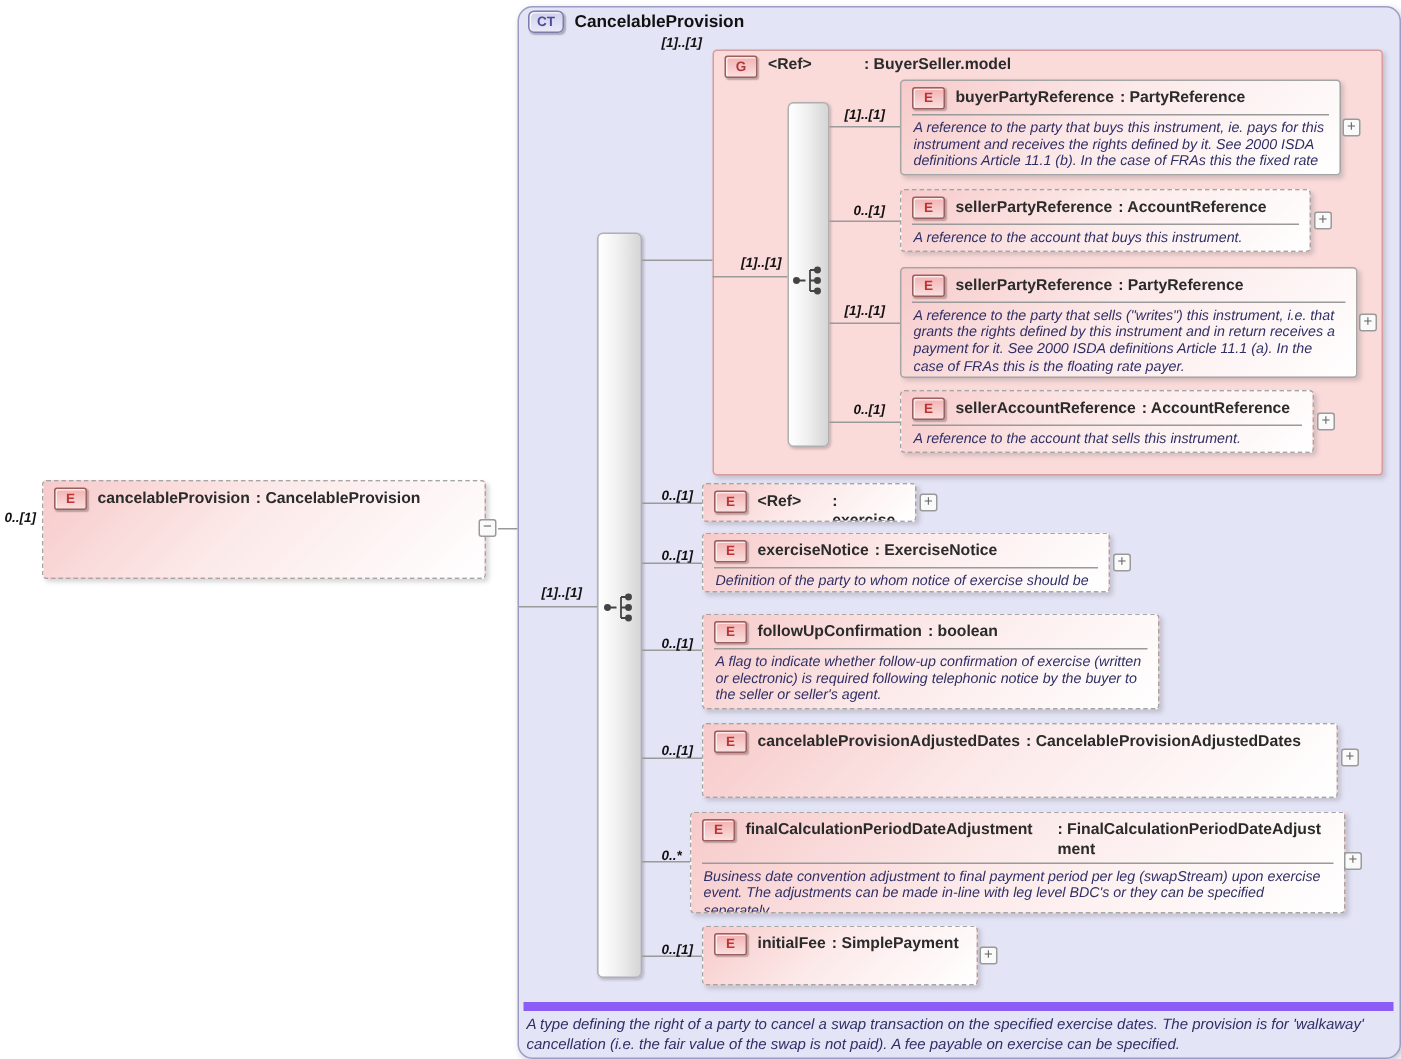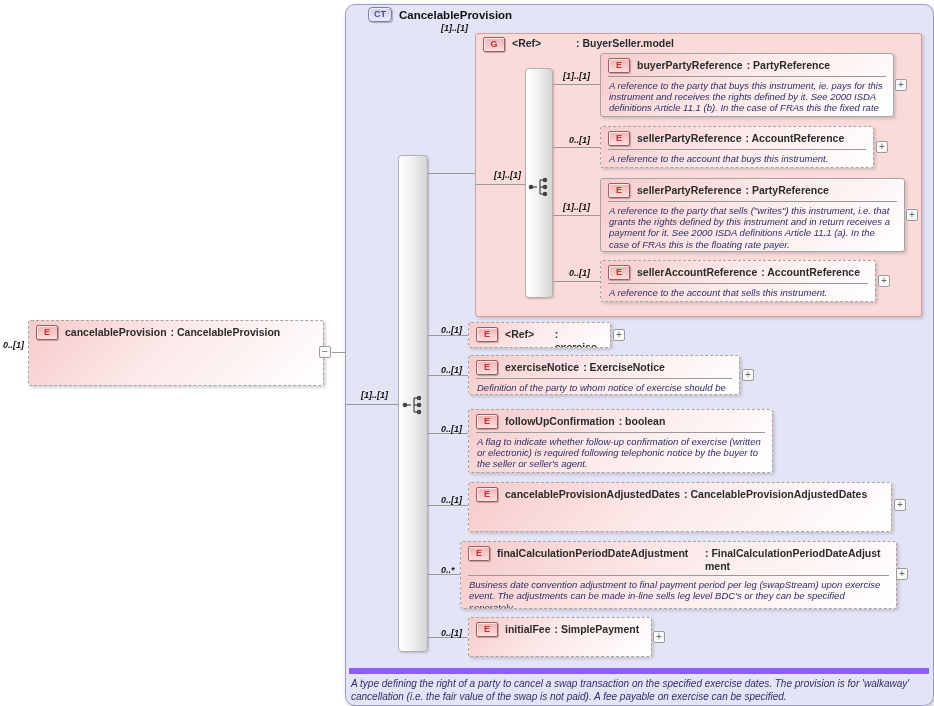--- a/index.html
+++ b/index.html
@@ -12,21 +12,21 @@
   .ct-hdr{position:absolute;display:flex;align-items:center;gap:7px;font-weight:bold;font-size:11.5px;color:#111;}
   .ct-footer{position:absolute;border-top:6px solid #8b5cf6;padding:4px 2px 0 2px;
              font-style:italic;font-size:10px;line-height:1.25;color:#2f2f66;}
 
   
   .kind{flex:0 0 auto;display:inline-block;width:20px;height:13px;text-align:center;
         font-weight:bold;font-size:9px;line-height:13px;border-radius:2px;
         box-shadow:inset 1px 1px 0 rgba(255,255,255,.7),1px 1px 1px rgba(0,0,0,.25);}
   .kind.e{background:linear-gradient(180deg,#f2b2b2,#fbdede);border:1px solid #9c5f5f;color:#c03333;}
   .kind.g{background:linear-gradient(180deg,#f2b2b2,#fbdede);border:1px solid #9c5f5f;color:#b03a3a;}
-  .kind.ct{background:linear-gradient(180deg,#cfcfec,#e9e9fa);border:1px solid #7c7cae;color:#4b4b9b;border-radius:4px;width:22px;margin-left:16px;}
+  .kind.ct{background:linear-gradient(180deg,#cfcfec,#e9e9fa);border:1px solid #7c7cae;color:#4b4b9b;border-radius:4px;width:22px;}
 
   
   .box{position:absolute;border:1px solid #a5a5a5;border-radius:3px;overflow:hidden;box-sizing:border-box;
        background:linear-gradient(135deg,#f7caca 0%,#fce9e9 45%,#ffffff 100%);
        box-shadow:2px 2px 3px rgba(120,120,120,.3);}
   .box.dashed{border-style:dashed;}
   .hdr{display:flex;align-items:flex-start;padding:5px 7px 3px 7px;
        font-weight:bold;font-size:10.5px;color:#2b2b2b;line-height:1.2;}
   .hdr .kind{margin-right:7px;margin-top:-1px;}
   .tp{margin-left:4px;}
@@ -211,21 +211,21 @@
   <div class="expander" style="left:894px;top:499px;">+</div>
 
   <div class="hline" style="left:428px;top:574px;width:32px;"></div>
   <div class="card-label" style="left:441px;top:565px;">0..*</div>
   <div class="box dashed" style="left:460px;top:541px;width:437px;height:68px;">
     <div class="hdr cols">
       <span class="kind e">E</span>
       <span class="nm">finalCalculationPeriodDateAdjustment</span>
       <span class="tp">: FinalCalculationPeriodDateAdjustment</span>
     </div>
-    <div class="annot">Business date convention adjustment to final payment period per leg (swapStream) upon exercise event. The adjustments can be made in-line sells leg level BDC's or they can be specified seperately.</div>
+    <div class="annot">Business date convention adjustment to final payment period per leg (swapStream) upon exercise event. The adjustments can be made in-line with leg level BDC's or they can be specified seperately.</div>
   </div>
   <div class="expander" style="left:896px;top:568px;">+</div>
 
   <div class="hline" style="left:428px;top:637px;width:40px;"></div>
   <div class="card-label" style="left:441px;top:628px;">0..[1]</div>
   <div class="box dashed" style="left:468px;top:617px;width:184px;height:40px;">
     <div class="hdr">
       <span class="kind e">E</span>
       <span class="nm">initialFee</span>
       <span class="tp">: SimplePayment</span>

